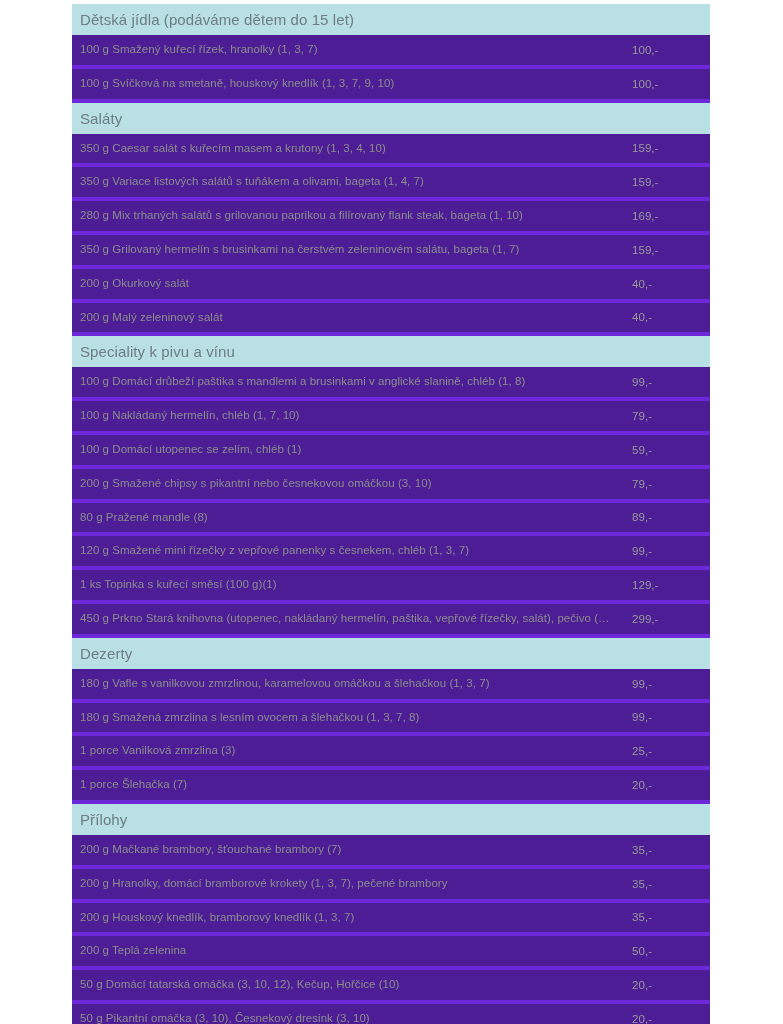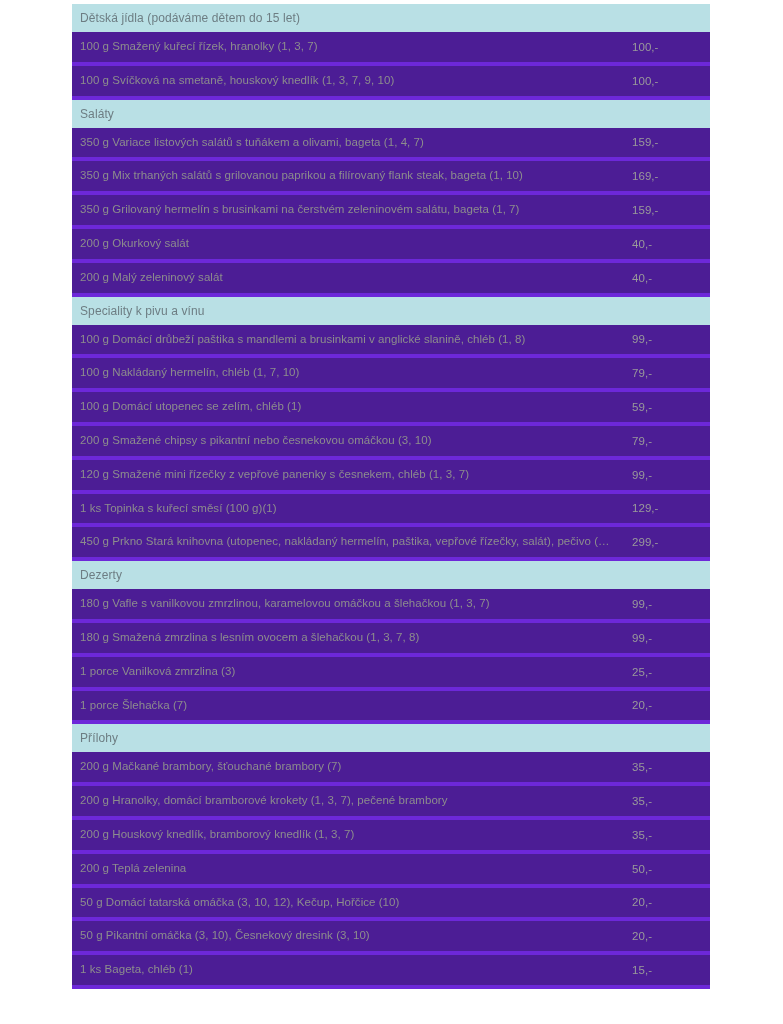--- a/index.html
+++ b/index.html
@@ -25,21 +25,21 @@
   .menu-table {
     width: 638px;
     margin-left: 72px;
     margin-top: 4px;
     border-collapse: collapse;
     table-layout: fixed;
   }
   .section-header td {
     background: #b9e0e5;
     color: #6d7d83;
-    font-size: 12px;
+    font-size: 15px;
     font-weight: 400;
     padding: 7px 8px 7px 8px;
     height: 14px;
     letter-spacing: .1px;
     border: none;
   }
   .menu-row td {
     background: #4c1d95;
     border-bottom: 4px solid #6d28d9;
     padding: 8px 8px 8px 8px;
@@ -84,25 +84,29 @@
           <td class="item-price">100,-</td>
         </tr>
         <tr class="menu-row">
           <td class="item-name">100 g Svíčková na smetaně, houskový knedlík (1, 3, 7, 9, 10)</td>
           <td class="item-price">100,-</td>
         </tr>
         <tr class="section-header">
           <td colspan="2">Saláty</td>
         </tr>
         <tr class="menu-row">
+          <td class="item-name">350 g Caesar salát s kuřecím masem a krutony (1, 3, 4, 10)</td>
+          <td class="item-price">159,-</td>
+        </tr>
+        <tr class="menu-row">
           <td class="item-name">350 g Variace listových salátů s tuňákem a olivami, bageta (1, 4, 7)</td>
           <td class="item-price">159,-</td>
         </tr>
         <tr class="menu-row">
-          <td class="item-name">350 g Mix trhaných salátů s grilovanou paprikou a filírovaný flank steak, bageta (1, 10)</td>
+          <td class="item-name">280 g Mix trhaných salátů s grilovanou paprikou a filírovaný flank steak, bageta (1, 10)</td>
           <td class="item-price">169,-</td>
         </tr>
         <tr class="menu-row">
           <td class="item-name">350 g Grilovaný hermelín s brusinkami na čerstvém zeleninovém salátu, bageta (1, 7)</td>
           <td class="item-price">159,-</td>
         </tr>
         <tr class="menu-row">
           <td class="item-name">200 g Okurkový salát</td>
           <td class="item-price">40,-</td>
         </tr>
@@ -121,20 +125,24 @@
           <td class="item-name">100 g Nakládaný hermelín, chléb (1, 7, 10)</td>
           <td class="item-price">79,-</td>
         </tr>
         <tr class="menu-row">
           <td class="item-name">100 g Domácí utopenec se zelím, chléb (1)</td>
           <td class="item-price">59,-</td>
         </tr>
         <tr class="menu-row">
           <td class="item-name">200 g Smažené chipsy s pikantní nebo česnekovou omáčkou (3, 10)</td>
           <td class="item-price">79,-</td>
+        </tr>
+        <tr class="menu-row">
+          <td class="item-name">80 g Pražené mandle (8)</td>
+          <td class="item-price">89,-</td>
         </tr>
         <tr class="menu-row">
           <td class="item-name">120 g Smažené mini řízečky z vepřové panenky s česnekem, chléb (1, 3, 7)</td>
           <td class="item-price">99,-</td>
         </tr>
         <tr class="menu-row">
           <td class="item-name">1 ks Topinka s kuřecí směsí (100 g)(1)</td>
           <td class="item-price">129,-</td>
         </tr>
         <tr class="menu-row">

